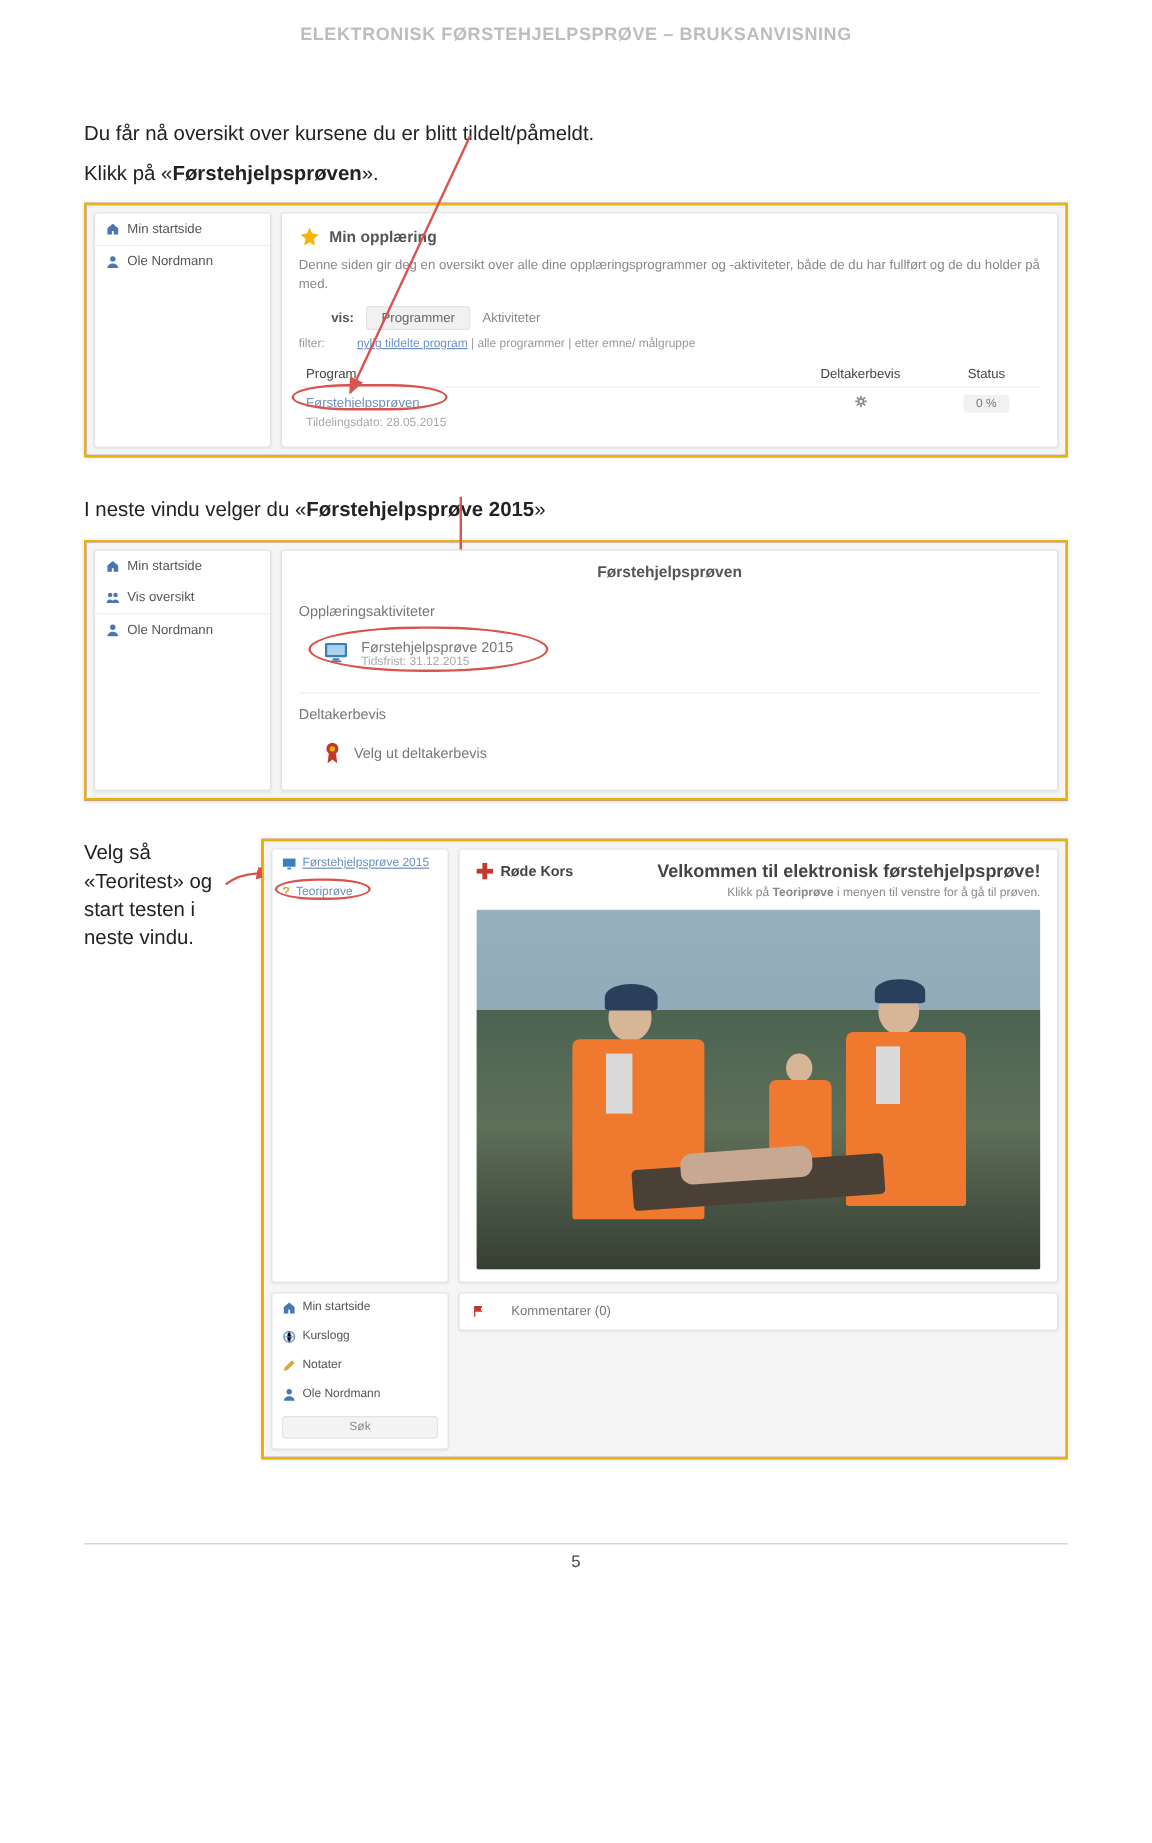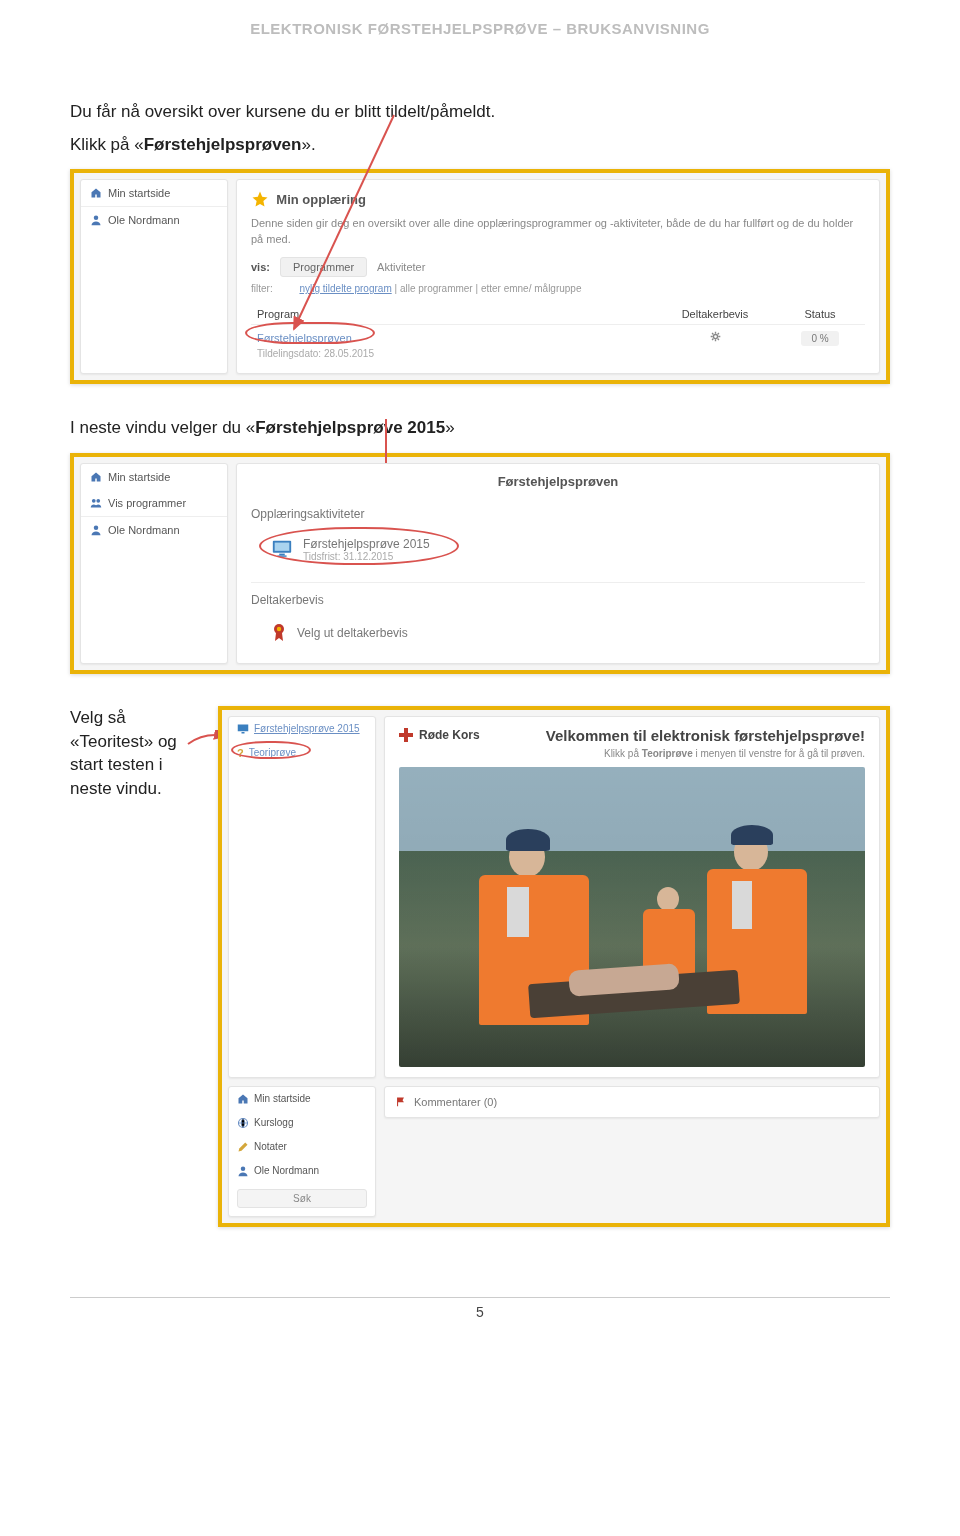--- a/index.html
+++ b/index.html
@@ -23,21 +23,21 @@
   .body-text {
     font-size: 17px;
     color: #222;
     line-height: 1.45;
     margin-bottom: 8px;
   }
   .body-text .bold { font-weight: bold; }
 
   
   .panel {
-    border: 4px solid #eab308;
+    border: 2px solid #eab308;
     box-shadow: 0 1px 4px rgba(0,0,0,0.15);
     background: #701a75;
     margin-top: 12px;
     margin-bottom: 32px;
     position: relative;
     overflow: visible;
   }
   .panel-inner {
     display: flex;
     background: #f5f5f5;
@@ -76,21 +76,21 @@
     font-weight: 600;
     display: inline-block;
     vertical-align: middle;
   }
   .content .desc {
     font-size: 11px;
     color: #888;
     margin: 8px 0 10px 0;
     line-height: 1.4;
   }
-  .toolbar { display: flex; align-items: center; gap: 10px; font-size: 11px; margin-bottom: 6px; }
+  .toolbar { display: flex; align-items: center; gap: 10px; font-size: 11px; margin-bottom: 6px; margin-left: 27px; }
   .pill {
     background: #f1f1f1;
     border: 1px solid #e3e3e3;
     border-radius: 3px;
     padding: 3px 12px;
     color: #666;
     font-size: 11px;
   }
   .filter-line { font-size: 10px; color: #999; margin-bottom: 8px; }
   .filter-line a { color: #6a8fc4; text-decoration: underline; margin-left: 24px; }
@@ -207,21 +207,21 @@
   .p3-sidebar-bottom .item { padding: 6px 8px; display: flex; gap: 5px; align-items: center; }
   .p3-sidebar-bottom .search {
     margin: 6px 8px 8px 8px; padding: 3px; text-align: center;
     background: #f4f4f4; border: 1px solid #e3e3e3; border-radius: 3px;
     font-size: 10px; color: #888;
   }
   .p3-comments {
     flex: 1; background: #fff; border: 1px solid #e4e4e4; border-radius: 3px;
     box-shadow: 0 1px 2px rgba(0,0,0,0.06);
     padding: 8px 10px; font-size: 11px; color: #777;
-    display: flex; gap: 8px; align-items: center;
+    display: flex; gap: 22px; align-items: center;
     height: 32px;
   }
   .red-cross-logo { display:flex; align-items:center; gap:6px; font-weight:bold; color:#444; font-size:12px; }
 
   .page-footer {
     margin-top: 70px;
     border-top: 1px solid #ccc;
     text-align: center;
     padding-top: 6px;
     color: #444;
@@ -330,21 +330,21 @@
             <path fill="currentColor" d="M8 2l6 5v7H9v-4H7v4H2V7z"></path>
           </svg>
         <span>Min startside</span>
       </div>
       <div class="item">
         <svg class="ico ico-users" viewBox="0 0 16 16">
             <circle cx="5" cy="5" r="2.5" fill="currentColor"></circle>
             <circle cx="11" cy="5" r="2.5" fill="currentColor"></circle>
             <path fill="currentColor" d="M1 14c0-2.5 2-4 4-4s4 1.5 4 4zM7 14c0-2.5 2-4 4-4s4 1.5 4 4z"></path>
           </svg>
-        <span>Vis programmer</span>
+        <span>Vis oversikt</span>
       </div>
       <div class="item sep">
         <svg class="ico ico-user" viewBox="0 0 16 16">
             <circle cx="8" cy="5" r="3" fill="currentColor"></circle>
             <path fill="currentColor" d="M2 15c0-3 3-5 6-5s6 2 6 5z"></path>
           </svg>
         <span>Ole Nordmann</span>
       </div>
     </div>
     <div class="content" style="position:relative;">

